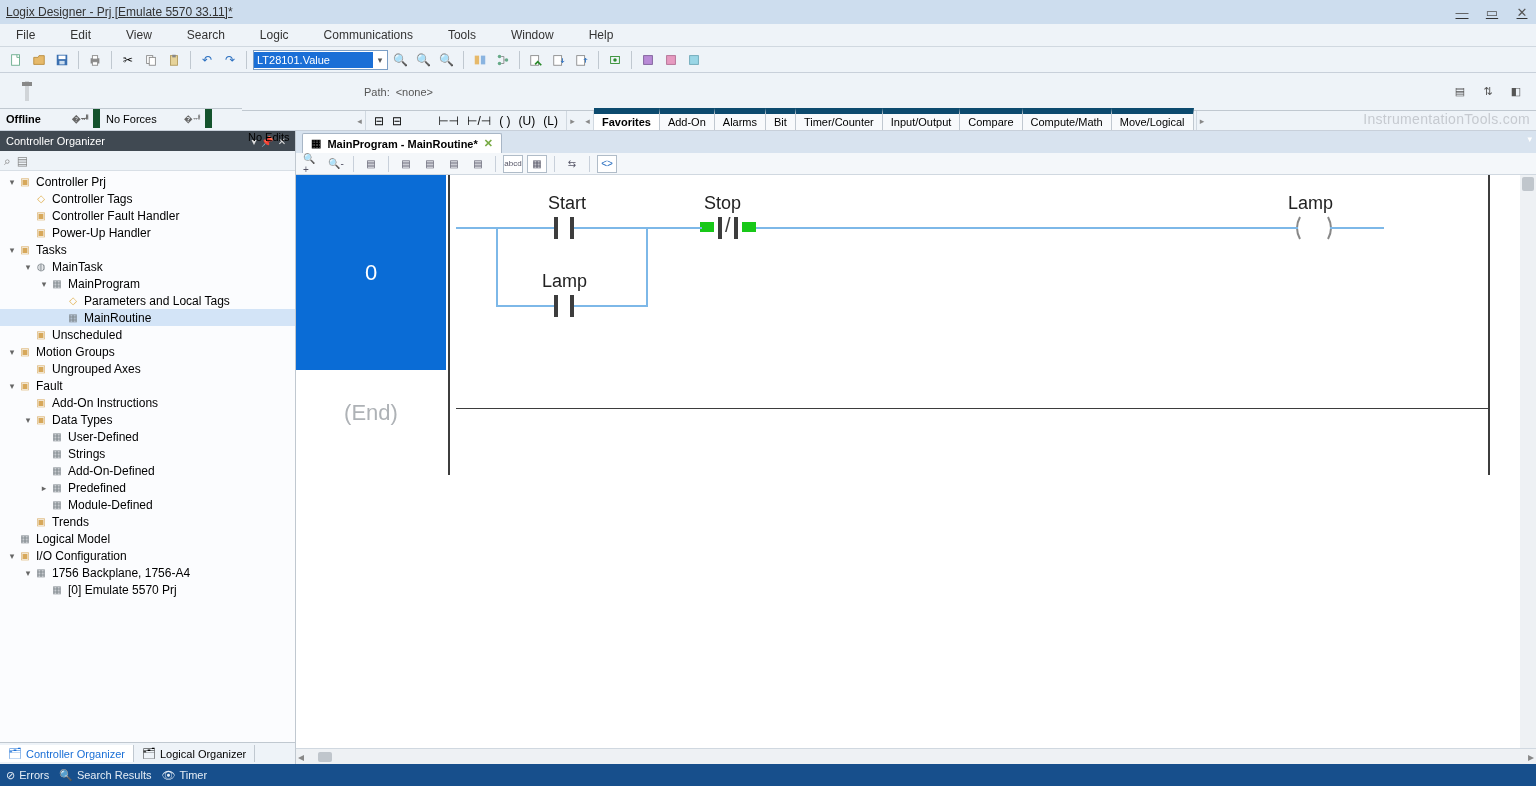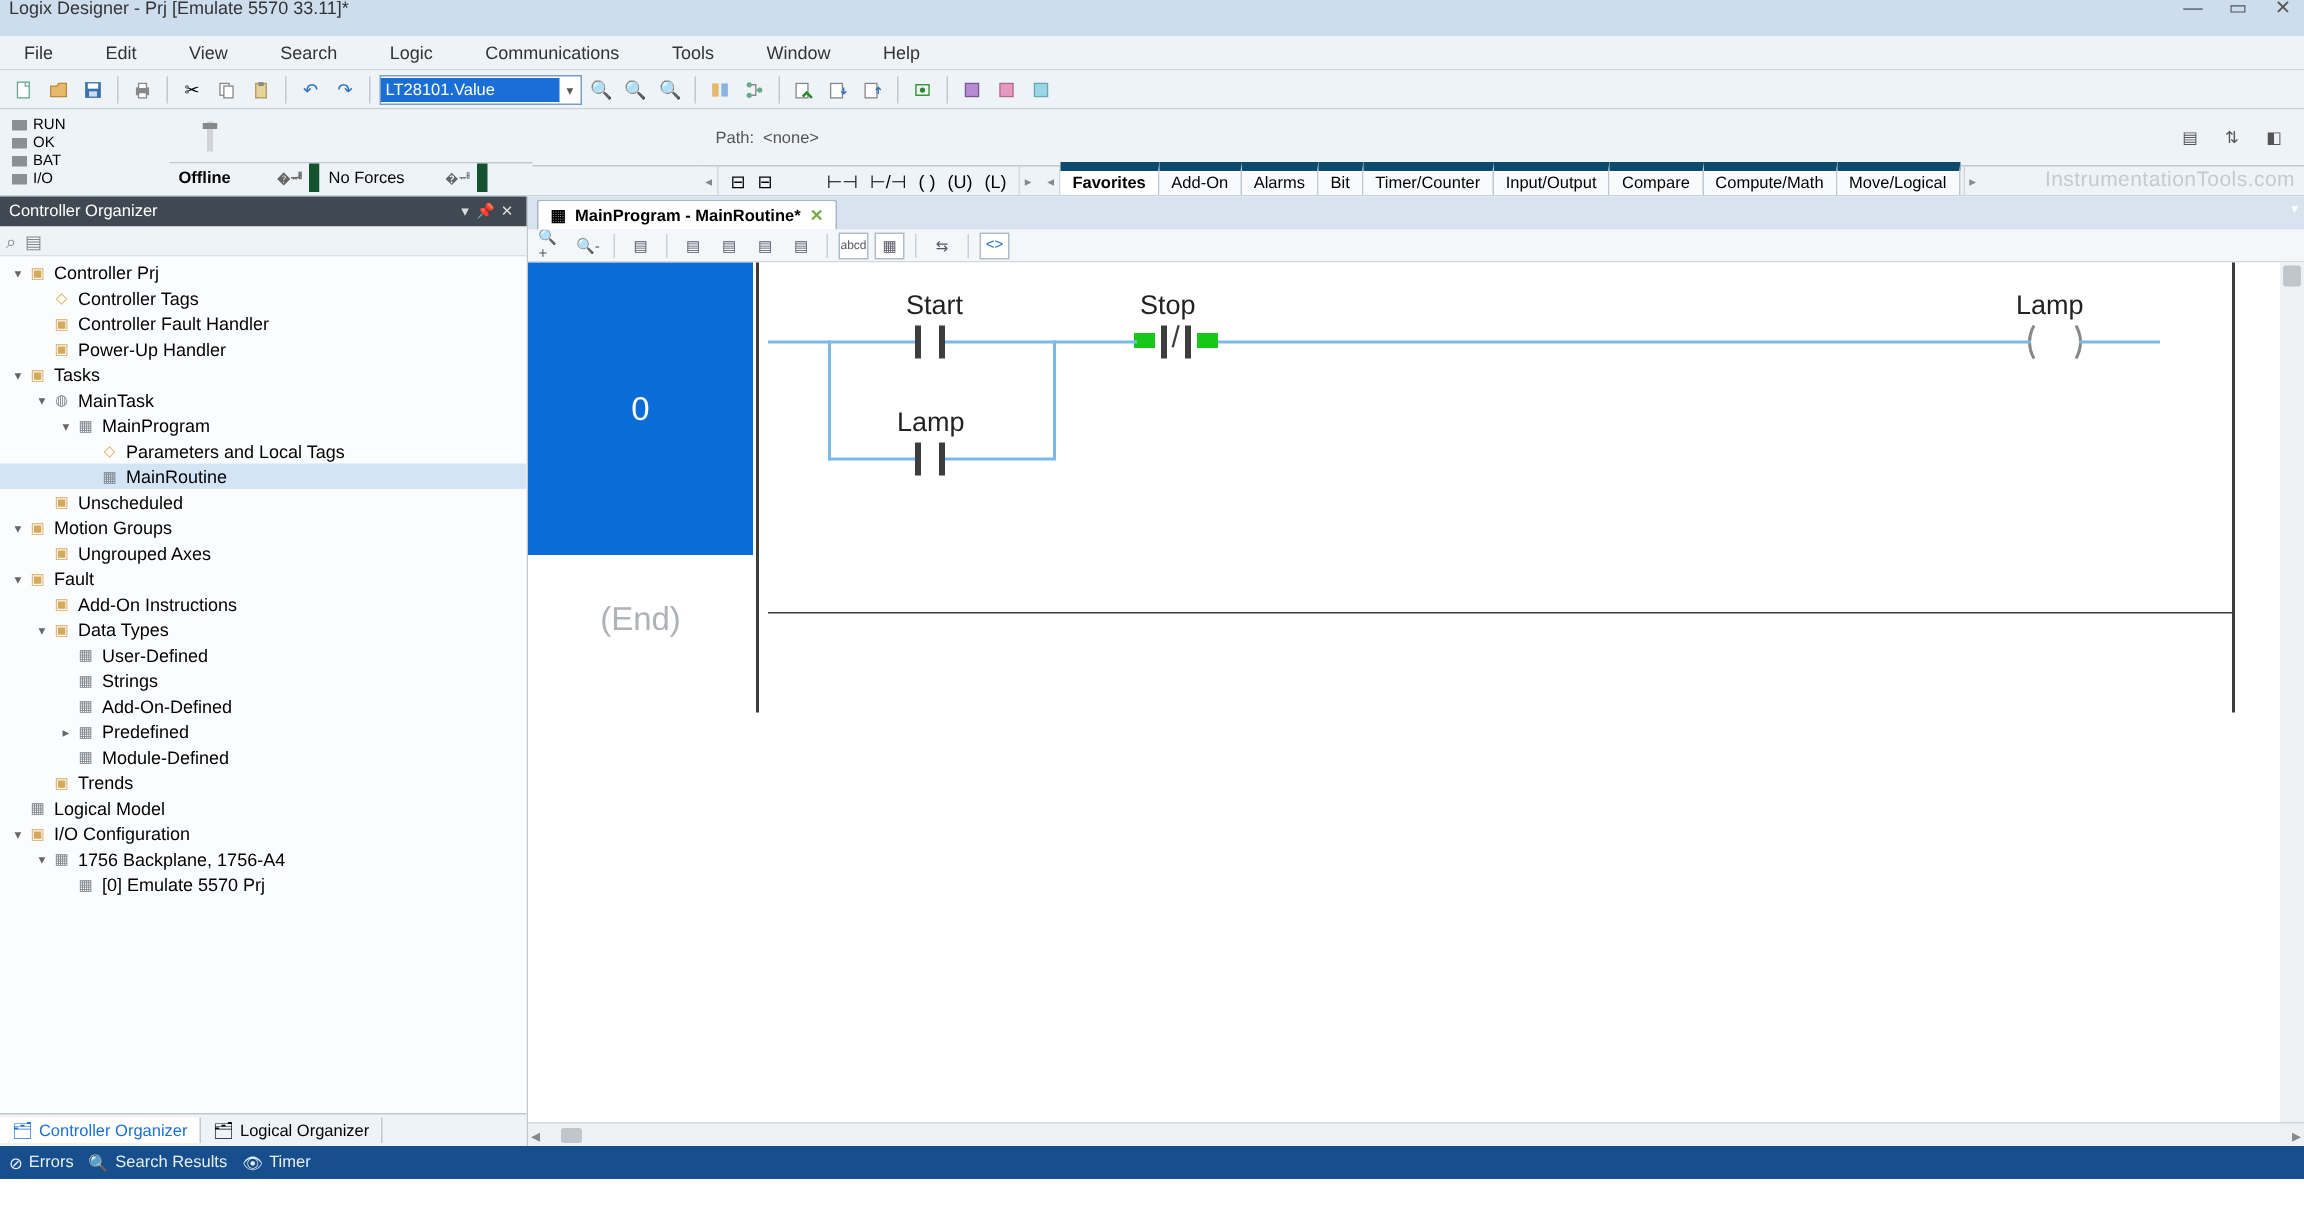--- a/index.html
+++ b/index.html
@@ -1,19 +1,19 @@
 <!DOCTYPE html>
 <html><head>
 <meta charset="utf-8">
 <style>
 * { box-sizing: border-box; margin: 0; padding: 0; }
 body { font-family: "Segoe UI", Tahoma, sans-serif; font-size: 12px; background: #fff; overflow: hidden; width: 1536px; height: 805px; position: relative; }
 
 
-.titlebar { height: 22px; background: #cdddee; display: flex; align-items: flex-end; padding: 12px 6px; color: #333; font-size: 12px; }
+.titlebar { height: 22px; background: #cdddee; display: flex; align-items: center; padding: 12px 6px; color: #333; font-size: 12px; text-decoration: underline; }
 .titlebar .title { flex: 1; }
 .win-btns { display: flex; gap: 14px; font-size: 13px; color: #555; }
 .win-btn { width: 16px; text-align: center; cursor: pointer; }
 
 
 .menubar { height: 23px; background: #eef3f8; border-bottom: 1px solid #d0d8e0; display: flex; align-items: center; padding: 0 8px; gap: 19px; }
 .menu-item { padding: 2px 8px; color: #333; cursor: pointer; }
 
 
 .toolbar { height: 26px; background: #eef3f8; border-bottom: 1px solid #c8d0da; display: flex; align-items: center; padding: 0 6px; gap: 3px; }
@@ -44,21 +44,21 @@
 .instr-nav-left { width: 12px; display:flex; align-items:center; justify-content:center; color:#888; font-size:9px; border-right:1px solid #d0d8e0; }
 .instr-icons { display: flex; align-items: center; gap: 8px; padding: 0 8px; }
 .instr-nav-right { width: 12px; display:flex; align-items:center; justify-content:center; color:#888; font-size:9px; border-left:1px solid #d0d8e0; margin-right: 4px;}
 .instr-tabs { display: flex; align-items: flex-end; font-size: 11px; }
 .itab { padding: 2px 8px; border-top: 6px solid #0c4a6e; border-right: 1px solid #c0c8d0; background: #f8fafc; cursor: pointer; }
 .itab.active { font-weight: bold; background: #fff; }
 .watermark { position: absolute; right: 6px; top: 0; font-size: 14px; color: #c6cad0; letter-spacing: 0.3px; }
 
 
 .main { display: flex; height: 633px; }
-.sidebar { width: 352px; display: flex; flex-direction: column; border-right: 1px solid #c0c8d0; }
+.sidebar { width: 296px; display: flex; flex-direction: column; border-right: 1px solid #c0c8d0; }
 .sb-title { height: 20px; background: #404952; color: #fff; font-size: 11px; display: flex; align-items: center; padding: 0 6px; }
 .sb-title .spacer { flex: 1; }
 .sb-title .tbtn2 { color: #ddd; font-size: 10px; width: 14px; text-align: center; cursor: pointer; }
 .sb-tools { height: 20px; background: #eef3f8; border-bottom: 1px solid #d8dfe6; display: flex; align-items: center; padding: 0 4px; gap: 6px; color: #888; }
 .tree { flex: 1; background: #fbfcfe; overflow: auto; font-size: 12px; padding-top: 2px; }
 .tree-row { display: flex; align-items: center; height: 17px; padding-right: 4px; cursor: default; white-space: nowrap; }
 .tree-row.selected { background: #d3e4f7; }
 .twist { width: 12px; display: inline-flex; justify-content: center; color: #666; font-size: 9px; }
 .ticon { width: 14px; height: 12px; display: inline-flex; align-items: center; justify-content: center; margin-right: 4px; font-size: 10px; }
 .folder { color: #d7a85a; }
@@ -245,38 +245,20 @@
       </svg>
     </span>
   <span class="tbtn">
       <svg class="svg-icon" viewBox="0 0 16 16">
         <rect x="3" y="3" width="10" height="10" fill="#9ad6e6" stroke="#6aa6b6"></rect>
       </svg>
     </span>
 </div>
 
 <div class="status-row">
-  <div class="status-left">
-    <div class="status-led">
-        <span class="led-box"></span>
-        <span>RUN</span>
-      </div>
-    <div class="status-led">
-        <span class="led-box"></span>
-        <span>OK</span>
-      </div>
-    <div class="status-led">
-        <span class="led-box"></span>
-        <span>BAT</span>
-      </div>
-    <div class="status-led">
-        <span class="led-box"></span>
-        <span>I/O</span>
-      </div>
-  </div>
   <div class="status-mid">
     <div class="status-mid-top">
       <div class="slider-row">
           <svg width="10" height="24">
             <rect x="3" y="2" width="4" height="20" fill="#d0d4d8"></rect>
             <rect x="0" y="3" width="10" height="4" fill="#888"></rect>
           </svg>
         </div>
     </div>
     <div class="status-cells">

